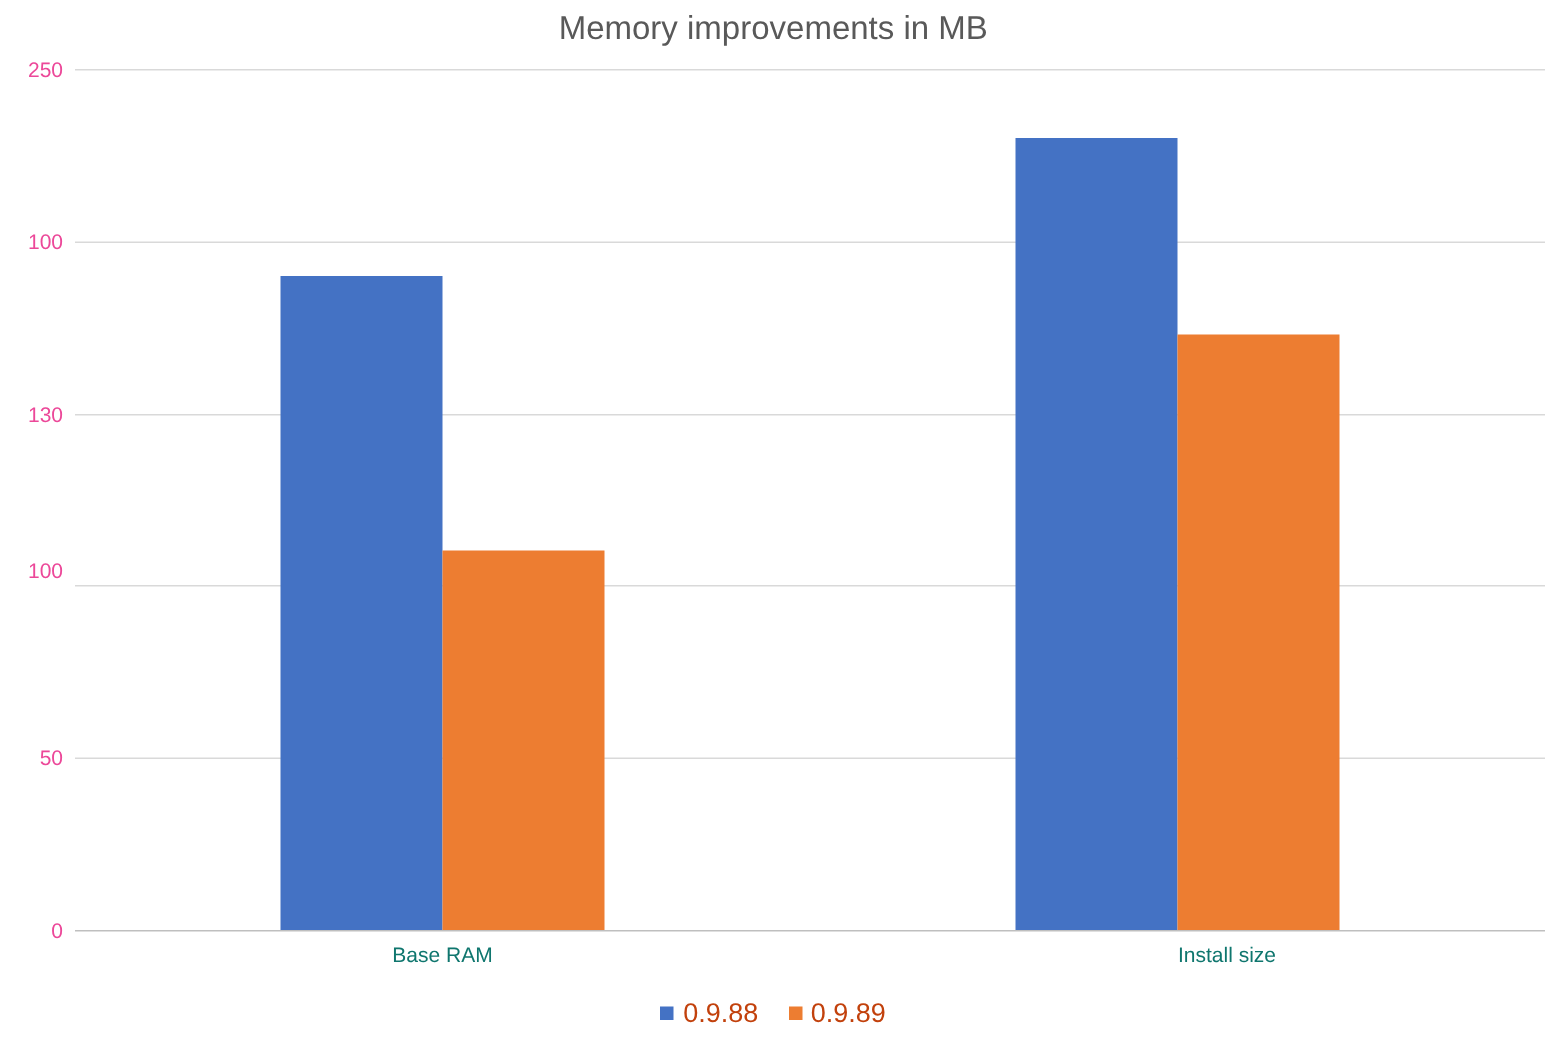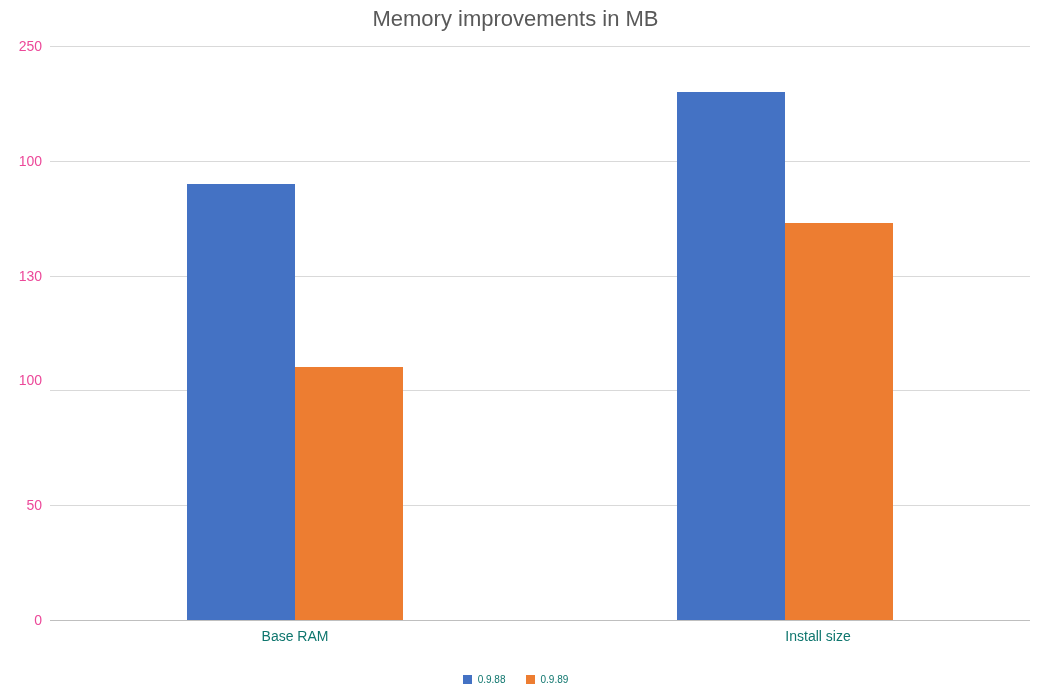--- a/index.html
+++ b/index.html
@@ -64,22 +64,22 @@
     text-align: center;
     transform: translateX(-50%);
     white-space: nowrap;
   }
   .legend {
     position: absolute;
     bottom: 10px;
     left: 0;
     width: 100%;
     text-align: center;
-    font-size: 10px;
-    color: #0f766e;
+    font-size: 18px;
+    color: #c2410c;
   }
   .legend-item {
     display: inline-flex;
     align-items: center;
     margin: 0 10px;
   }
   .legend-swatch {
     display: inline-block;
     width: 9px;
     height: 9px;

